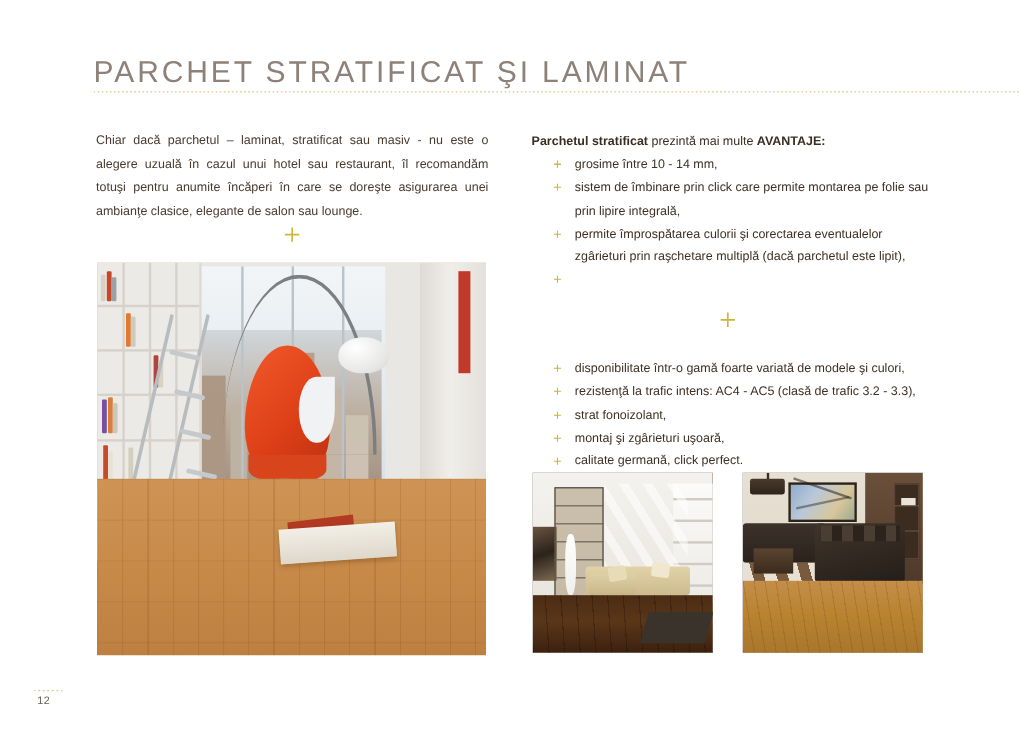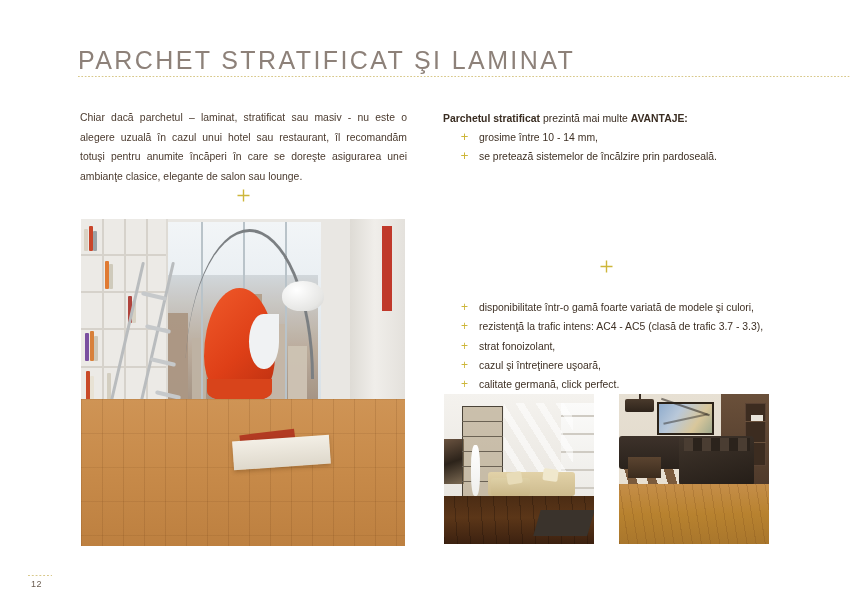--- a/index.html
+++ b/index.html
@@ -391,53 +391,54 @@
   <div class="bullet-list" id="list-stratificat">
     <div class="bullet-item">
       <span class="bullet-plus">+</span>
     </div>
     <div class="bullet-item">
       <span class="bullet-plus">+</span>
       <span>grosime între 10 - 14 mm,</span>
     </div>
     <div class="bullet-item">
       <span class="bullet-plus">+</span>
-    </div>
-    <div class="bullet-item">
-      <span class="bullet-plus">+</span>
-    </div>
-    <div class="bullet-item">
-      <span class="bullet-plus">+</span>
-      <span>se pretează sistemelor de încălzire prin pardoseală.</span>
+      <span>sistem de îmbinare prin click care permite montarea pe folie sau prin lipire integrală,</span>
+    </div>
+    <div class="bullet-item">
+      <span class="bullet-plus">+</span>
+      <span>permite împrospătarea culorii şi corectarea eventualelor zgârieturi prin raşchetare multiplă (dacă parchetul este lipit),</span>
+    </div>
+    <div class="bullet-item">
+      <span class="bullet-plus">+</span>
     </div>
   </div>
 
   <div id="mid-plus">
     <svg class="plus-glyph" viewBox="0 0 16 16" aria-hidden="true">
       <path d="M8 1.6 V14.4 M1.6 8 H14.4" stroke="#cdb63a" stroke-width="1.5" fill="none"></path>
     </svg>
   </div>
 
 
   <div class="bullet-list" id="list-laminat">
     <div class="bullet-item">
       <span class="bullet-plus">+</span>
       <span>disponibilitate într-o gamă foarte variată de modele şi culori,</span>
     </div>
     <div class="bullet-item">
       <span class="bullet-plus">+</span>
-      <span>rezistenţă la trafic intens: AC4 - AC5 (clasă de trafic 3.7 - 3.3),</span>
+      <span>rezistenţă la trafic intens: AC4 - AC5 (clasă de trafic 3.2 - 3.3),</span>
     </div>
     <div class="bullet-item">
       <span class="bullet-plus">+</span>
       <span>strat fonoizolant,</span>
     </div>
     <div class="bullet-item">
       <span class="bullet-plus">+</span>
-      <span>cazul şi întreţinere uşoară,</span>
+      <span>montaj şi zgârieturi uşoară,</span>
     </div>
     <div class="bullet-item">
       <span class="bullet-plus">+</span>
       <span>calitate germană, click perfect.</span>
     </div>
   </div>
 
   <div class="small-photo" id="photo-interior-2">
     <div class="scene">
       <div class="p2-wall"></div>

